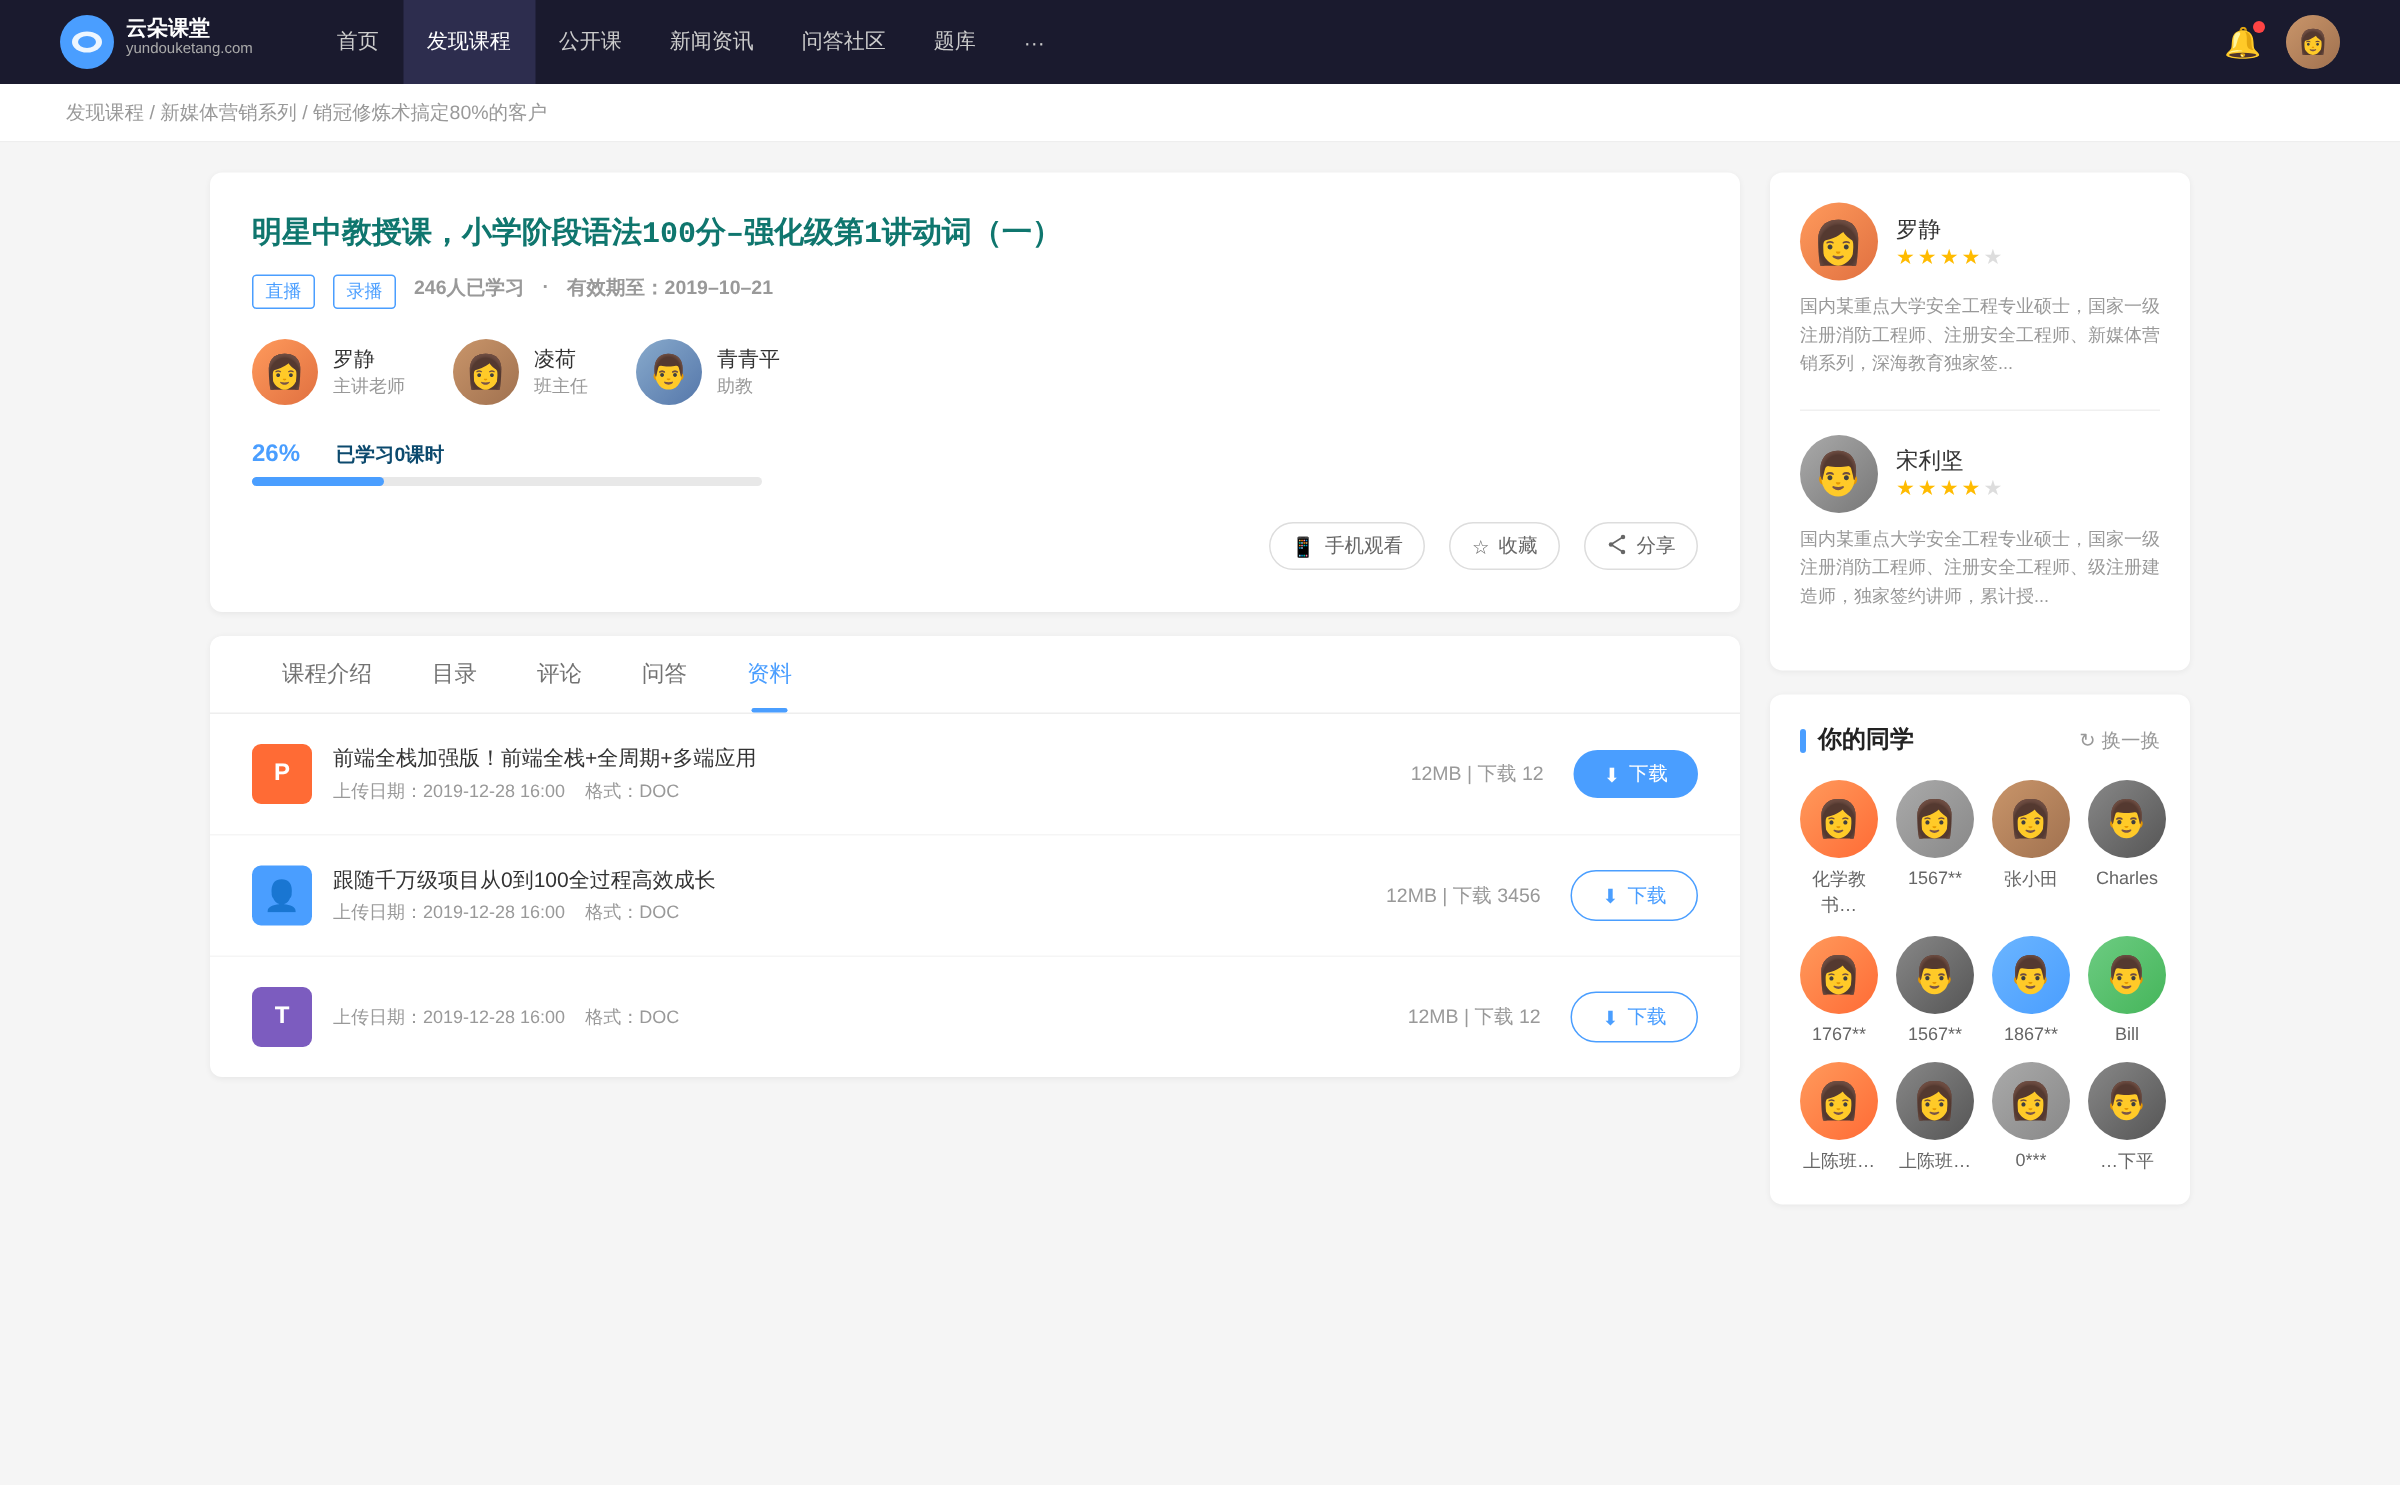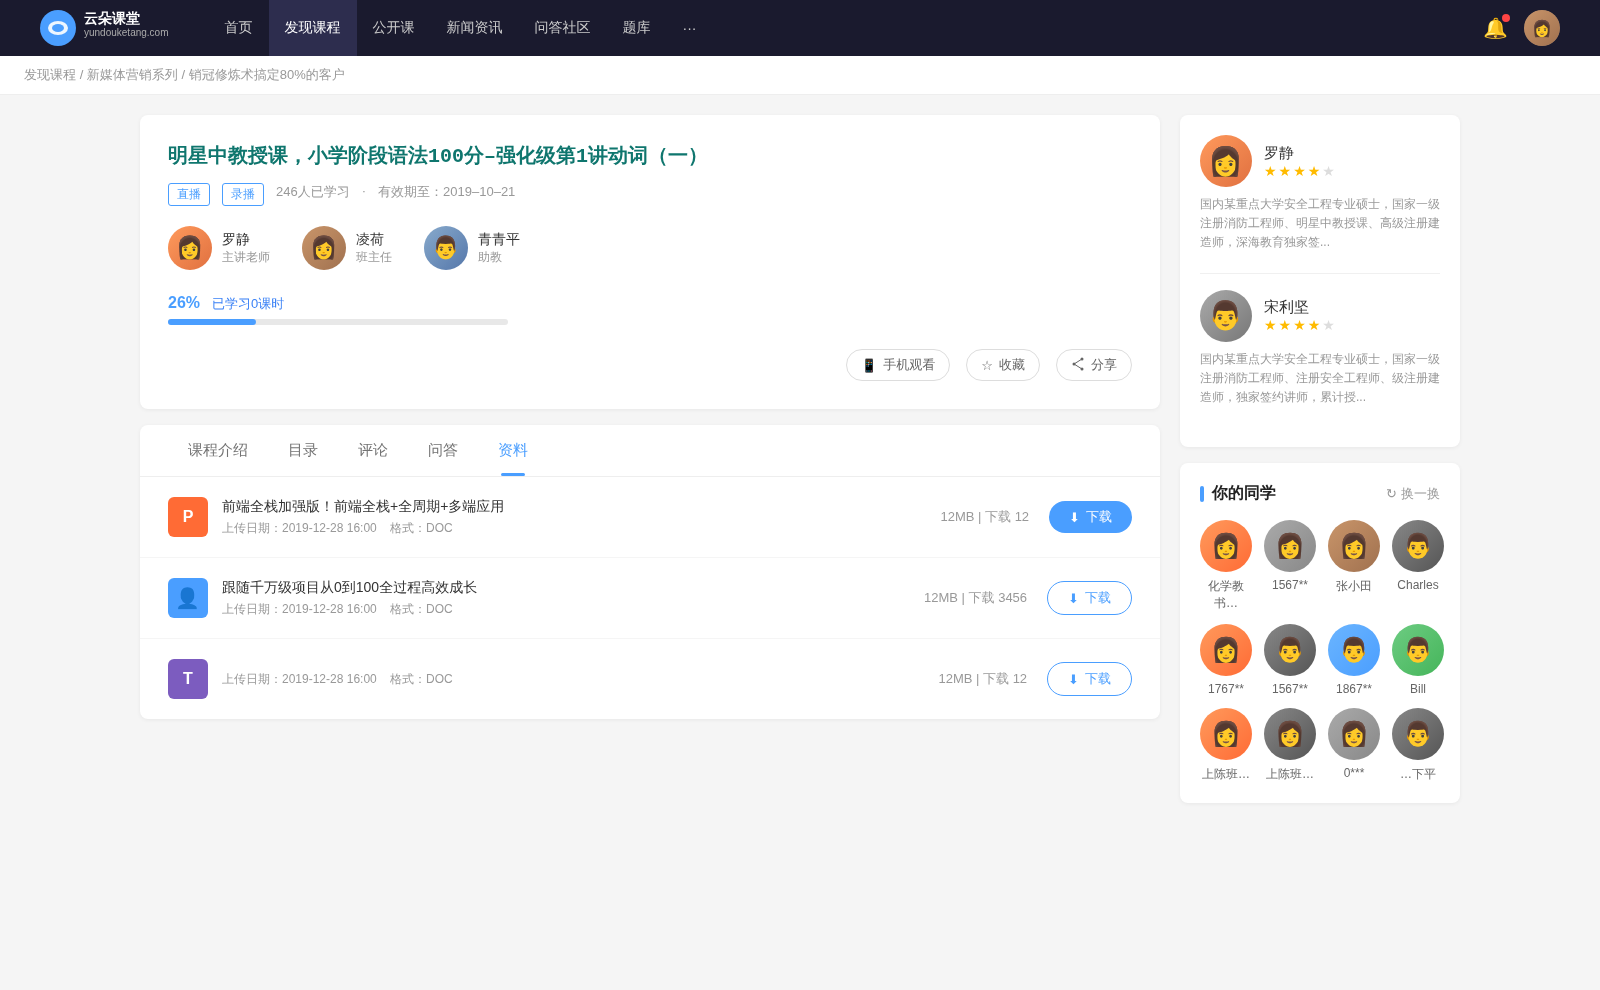--- a/index.html
+++ b/index.html
@@ -12,47 +12,47 @@
     .nav-logo-text { color: white; font-size: 13px; line-height: 1.2; }
     .nav-items { display: flex; align-items: center; gap: 0; flex: 1; }
     .nav-item { color: #ccc; padding: 0 16px; height: 56px; display: flex; align-items: center; cursor: pointer; font-size: 14px; transition: color 0.2s; }
     .nav-item.active { background: #2d2d4e; color: white; }
     .nav-right { display: flex; align-items: center; gap: 16px; margin-left: auto; }
     .nav-bell { color: #ccc; font-size: 20px; cursor: pointer; position: relative; }
     .nav-bell-dot { width: 8px; height: 8px; background: #ff4444; border-radius: 50%; position: absolute; top: -2px; right: -2px; }
     .nav-avatar { width: 36px; height: 36px; border-radius: 50%; background: #8b6f5e; overflow: hidden; display: flex; align-items: center; justify-content: center; cursor: pointer; }
 
     
-    .breadcrumb { background: white; padding: 10px 24px; border-bottom: 1px solid #eee; font-size: 13px; color: #999; }
+    .breadcrumb { background: white; padding: 10px 44px; border-bottom: 1px solid #eee; font-size: 13px; color: #999; }
     .breadcrumb a { color: #999; text-decoration: none; }
     .breadcrumb span { color: #999; }
 
     
     .main-layout { display: flex; gap: 20px; padding: 20px 40px; max-width: 1400px; margin: 0 auto; }
     .content-area { flex: 1; min-width: 0; }
     .sidebar { width: 280px; flex-shrink: 0; }
 
     
     .course-card { background: white; border-radius: 8px; padding: 28px; margin-bottom: 16px; box-shadow: 0 1px 4px rgba(0,0,0,0.06); }
     .course-title { font-size: 20px; font-weight: bold; color: #0f766e; margin-bottom: 12px; line-height: 1.4; font-family: Liberation Mono, monospace; }
     .course-meta { display: flex; align-items: flex-start; gap: 12px; margin-bottom: 20px; }
     .badge { padding: 2px 8px; border-radius: 3px; font-size: 12px; font-weight: 500; }
     .badge-live { border: 1px solid #4a9eff; color: #4a9eff; background: transparent; }
     .badge-record { border: 1px solid #4a9eff; color: #4a9eff; background: transparent; }
-    .course-meta-text { color: #999; font-size: 13px; }
+    .course-meta-text { color: #999; font-size: 13px; font-weight: bold; }
     .teachers { display: flex; gap: 32px; margin-bottom: 24px; }
     .teacher { display: flex; align-items: center; gap: 10px; }
     .teacher-avatar { width: 44px; height: 44px; border-radius: 50%; overflow: hidden; background: #ddd; }
     .teacher-info { }
     .teacher-name { font-size: 14px; color: #333; font-weight: 500; }
     .teacher-role { font-size: 12px; color: #999; }
     .progress-section { margin-bottom: 24px; }
     .progress-label { font-size: 14px; margin-bottom: 6px; }
     .progress-label .pct { color: #4a9eff; font-weight: bold; font-size: 16px; }
-    .progress-label .study-time { color: #3b82f6; font-size: 13px; margin-left: 8px; }
+    .progress-label .study-time { color: #0c4a6e; font-size: 13px; margin-left: 20px; font-weight: bold; }
     .progress-bar-bg { width: 340px; height: 6px; background: #e8e8e8; border-radius: 3px; }
     .progress-bar-fill { height: 6px; background: #4a9eff; border-radius: 3px; }
     .course-actions { display: flex; align-items: center; gap: 16px; }
     .btn-continue { background: #4a9eff; color: white; border: none; border-radius: 24px; padding: 12px 40px; font-size: 16px; cursor: pointer; font-weight: 500; }
     .action-btns { display: flex; gap: 16px; margin-left: auto; }
     .action-btn { display: flex; align-items: center; gap: 6px; color: #666; cursor: pointer; font-size: 13px; border: 1px solid #ddd; border-radius: 20px; padding: 6px 14px; background: white; }
 
     
     .tabs-card { background: white; border-radius: 8px; box-shadow: 0 1px 4px rgba(0,0,0,0.06); }
     .tabs-header { display: flex; border-bottom: 1px solid #eee; padding: 0 28px; }
@@ -313,21 +313,21 @@
             <div class="teacher-sidebar-name">罗静</div>
             <div class="stars">
               <span class="star">★</span>
               <span class="star">★</span>
               <span class="star">★</span>
               <span class="star">★</span>
               <span class="star half">★</span>
             </div>
           </div>
         </div>
-        <div class="teacher-sidebar-desc">国内某重点大学安全工程专业硕士，国家一级注册消防工程师、明星中教授课、高级注册建造师，深海教育独家签...</div>
+        <div class="teacher-sidebar-desc">国内某重点大学安全工程专业硕士，国家一级注册消防工程师、注册安全工程师、新媒体营销系列，深海教育独家签...</div>
       </div>
 
       <div class="divider"></div>
 
       <div class="teacher-sidebar-item">
         <div class="teacher-sidebar-row">
           <div class="teacher-sidebar-avatar" style="background:linear-gradient(135deg,#aaa,#777);display:flex;align-items:center;justify-content:center;font-size:28px;">👨</div>
           <div>
             <div class="teacher-sidebar-name">宋利坚</div>
             <div class="stars">

